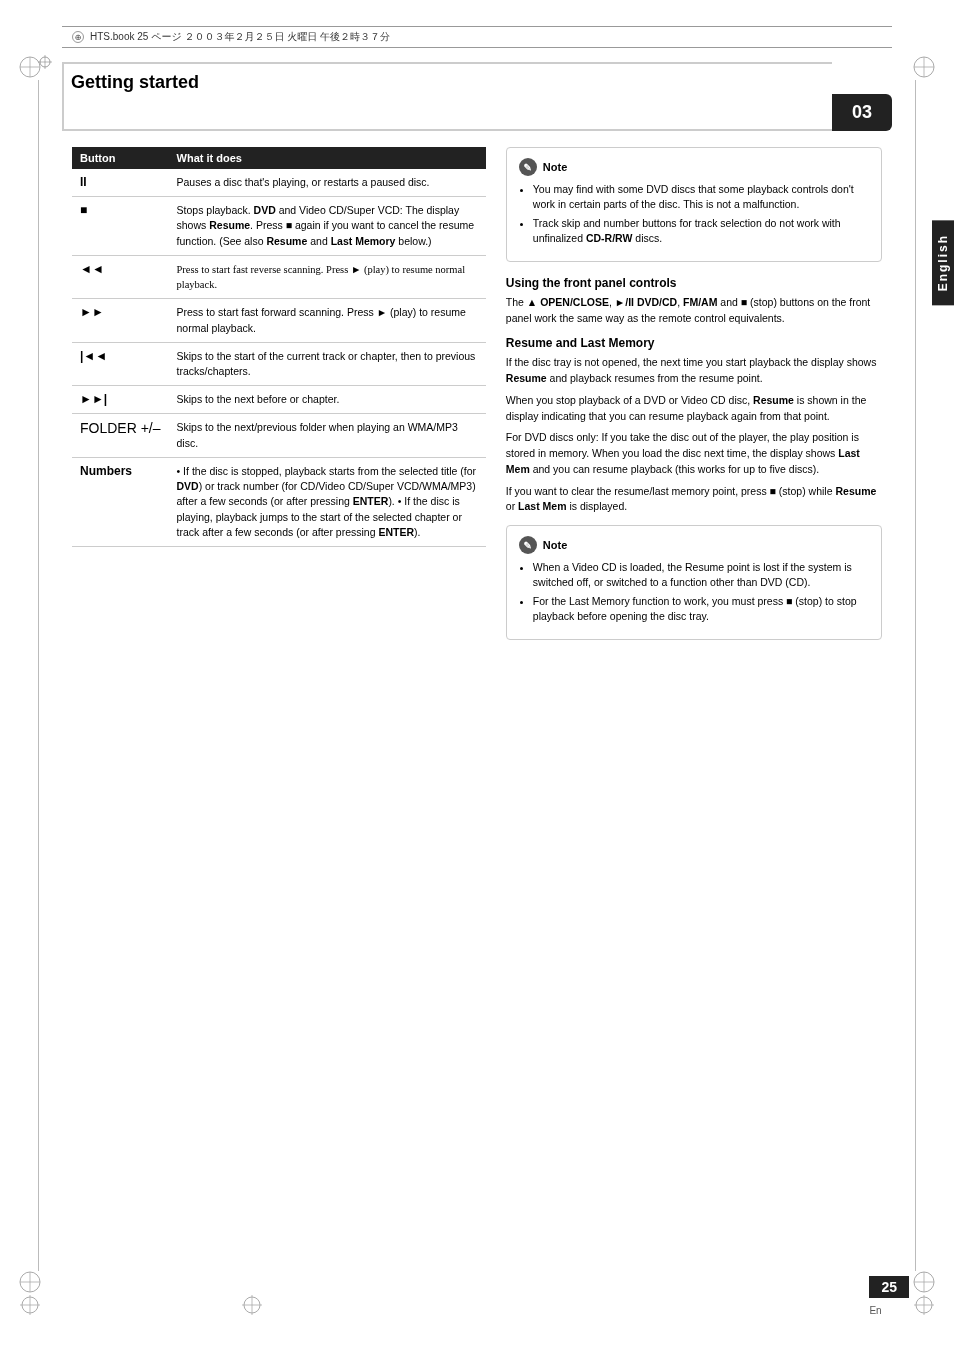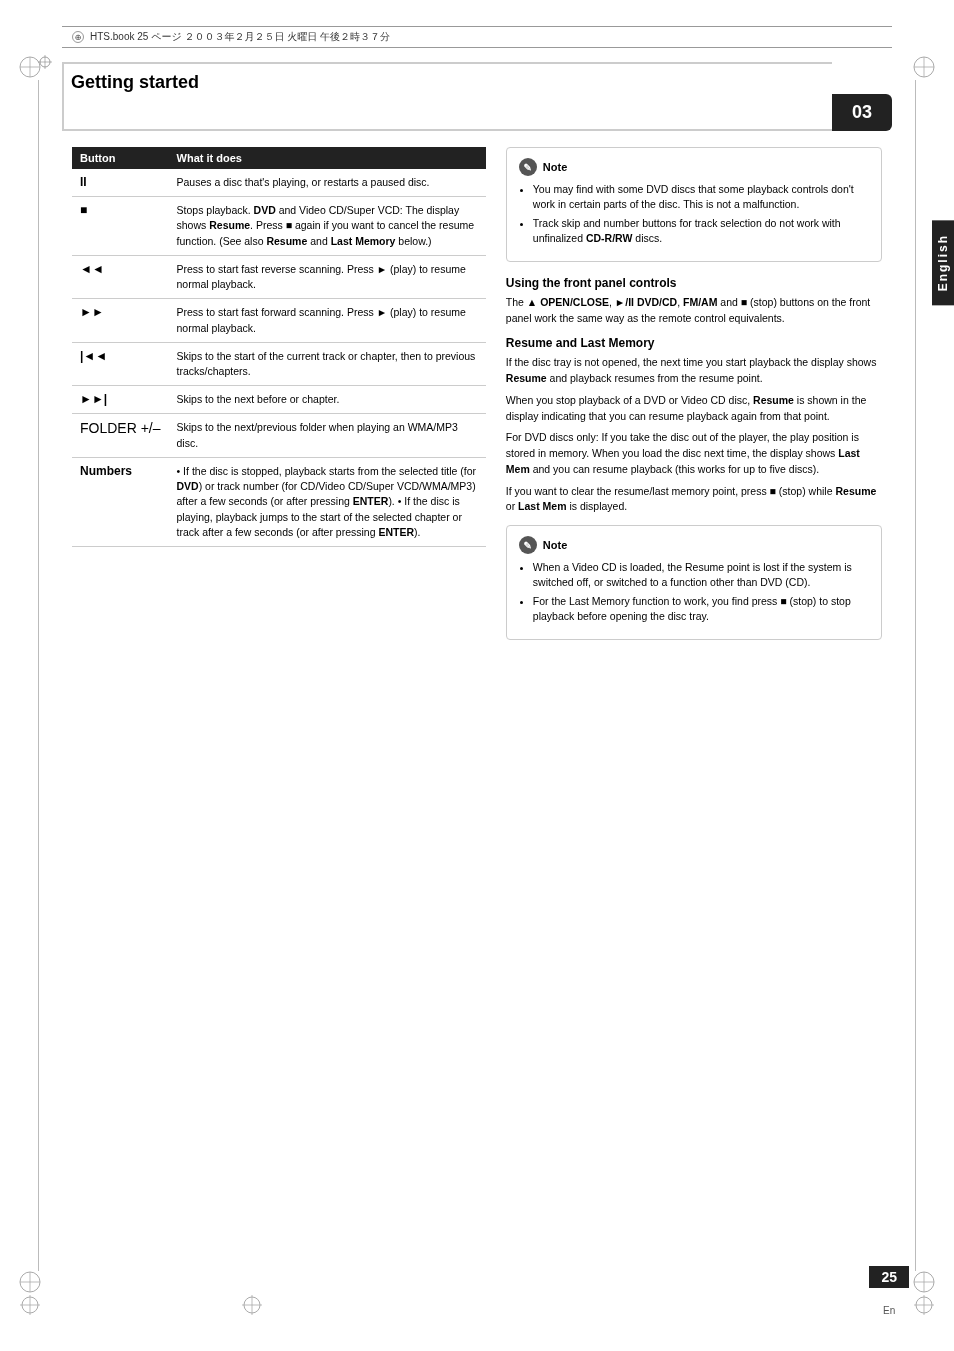--- a/index.html
+++ b/index.html
@@ -257,21 +257,21 @@
         <tr>
               <td style="font-weight: bold; white-space: nowrap; font-size: 12px;">II</td>
               <td style="line-height: 1.45; margin-left: 9px;">Pauses a disc that's playing, or restarts a paused disc.</td>
             </tr>
             <tr>
               <td style="font-weight: bold; white-space: nowrap; font-size: 12px;">■</td>
               <td style="line-height: 1.45;">Stops playback. <strong>DVD</strong> and Video CD/Super VCD: The display shows <strong>Resume</strong>. Press ■ again if you want to cancel the resume function. (See also <strong>Resume</strong> and <strong>Last Memory</strong> below.)</td>
             </tr>
             <tr>
               <td style="font-weight: bold; white-space: nowrap; font-size: 12px;">◄◄</td>
-              <td style="line-height: 1.45;">Press to start fast reverse scanning. Press ► (play) to resume normal playback.</td>
+              <td style="line-height: 1.45; font-family: Liberation Serif, serif;">Press to start fast reverse scanning. Press ► (play) to resume normal playback.</td>
             </tr>
             <tr>
               <td style="font-weight: bold; white-space: nowrap; font-size: 12px;">►►</td>
               <td style="line-height: 1.45;">Press to start fast forward scanning. Press ► (play) to resume normal playback.</td>
             </tr>
             <tr>
               <td style="font-weight: bold; white-space: nowrap; font-size: 12px;">|◄◄</td>
               <td style="line-height: 1.45;">Skips to the start of the current track or chapter, then to previous tracks/chapters.</td>
             </tr>
             <tr>
@@ -321,32 +321,32 @@
         </div>
       </div>
 
       <div class="note-box">
         <div class="note-header">
           <div class="note-icon">✎</div>
           <span>Note</span>
         </div>
         <ul id="note2-list">
             <li>When a Video CD is loaded, the Resume point is lost if the system is switched off, or switched to a function other than DVD (CD).</li>
-            <li>For the Last Memory function to work, you find press ■ (stop) to stop playback before opening the disc tray.</li>
+            <li>For the Last Memory function to work, you must press ■ (stop) to stop playback before opening the disc tray.</li>
           </ul>
       </div>
 
     </div>
   </div>
 
   <div class="english-tab" style="position:absolute;right:0;top:220px;padding:14px 4px;">English</div>
 
   <div style="position:absolute;bottom:35px;right:45px;">
     <div style="background:#222;color:#fff;padding:3px 12px;font-weight:bold;font-size:14px;display:inline-block;">25</div>
-    <div style="font-size:10px;color:#555;text-align:center;margin-top:17px;">En</div>
+    <div style="font-size:10px;color:#555;margin-top:7px;">En</div>
   </div>
 
   <div style="position:absolute;left:18px;bottom:32px;">
     <svg width="24" height="24" viewBox="0 0 24 24">
         <circle cx="12" cy="12" r="8" fill="none" stroke="#aaa" stroke-width="1"></circle>
         <line x1="12" y1="2" x2="12" y2="22" stroke="#aaa" stroke-width="0.8"></line>
         <line x1="2" y1="12" x2="22" y2="12" stroke="#aaa" stroke-width="0.8"></line>
       </svg>
   </div>
   <div style="position:absolute;left:240px;bottom:32px;">

